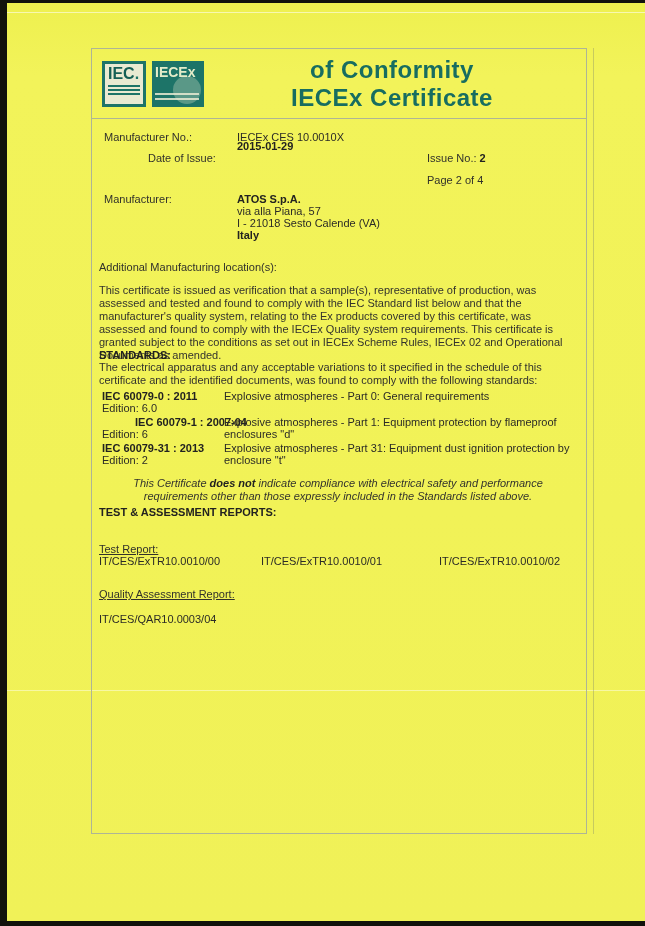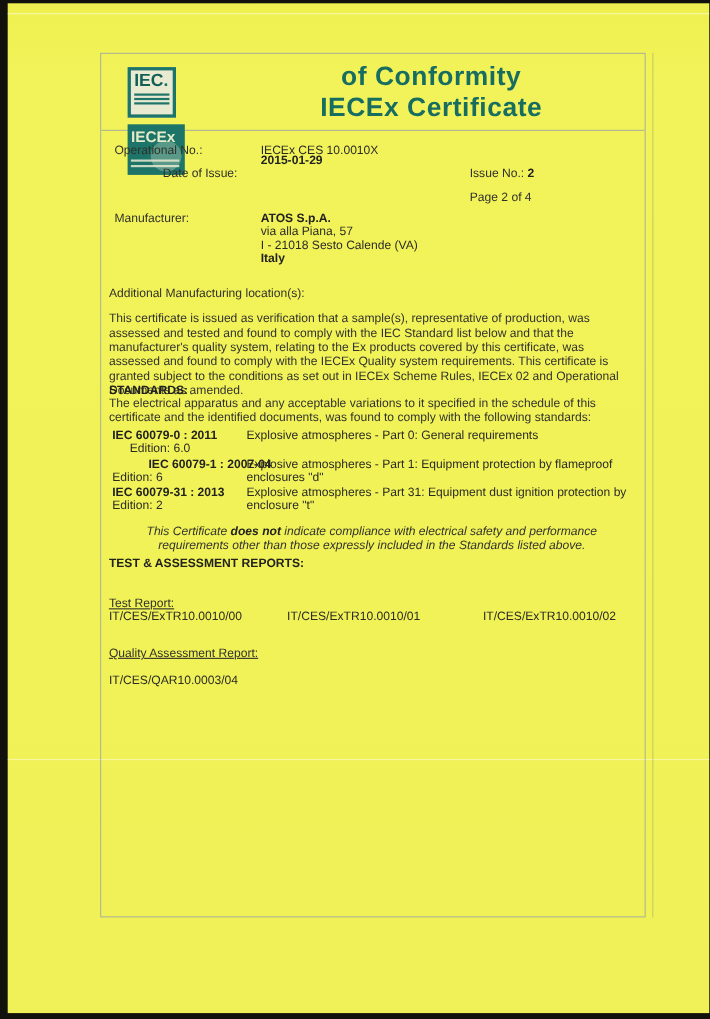--- a/index.html
+++ b/index.html
@@ -19,21 +19,21 @@
   .ghost-v{position:absolute;top:45px;height:786px;width:1px;left:586px;background:rgba(120,130,110,0.35);}
 
   .content-box{
     position:absolute;left:84px;top:45px;width:496px;height:786px;
     border:1px solid #aeb595;box-sizing:border-box;
   }
   .header{
     position:absolute;top:0;left:0;right:0;height:69px;
     border-bottom:1px solid #aeb595;
   }
-  .logos{position:absolute;left:24px;top:12px;display:flex;gap:6px;flex-direction:column;}
+  .logos{position:absolute;left:10px;top:12px;display:flex;gap:6px;}
   .logo-iec{
     box-sizing:border-box;width:44px;height:46px;background:#e9ead2;
     border:3px solid #1d7468;padding:1px 3px 3px 3px;
     display:flex;flex-direction:column;justify-content:flex-start;
   }
   .logo-iec .iec-txt{
     font-weight:bold;color:#145f55;font-size:16px;line-height:18px;letter-spacing:0px;
   }
   .logo-iec .iec-txt .dot{color:#1d7468;}
   .logo-iec .bar{height:2px;background:#1d7468;margin-top:2px;}
@@ -91,21 +91,21 @@
           <div class="lbar b2"></div>
         </div>
       </div>
       <div class="title">
         <div>of Conformity</div>
         <div>IECEx Certificate</div>
       </div>
     </div>
   </div>
 
-  <div class="abs lbl" style="left:97px;top:128px;">Operational No.:</div>
+  <div class="abs lbl" style="left:97px;top:128px;">Manufacturer No.:</div>
   <div class="abs val" style="left:230px;top:128px;">IECEx CES 10.0010X</div>
 
   <div class="abs lbl" style="left:97px;top:149px;padding-left:44px;">Date of Issue:</div>
   <div class="abs val bold" style="left:230px;top:137px;">2015-01-29</div>
   <div class="abs lbl" style="left:420px;top:149px;"><span>Issue No.:</span> <span class="bold">2</span></div>
   <div class="abs lbl" style="left:420px;top:171px;">Page 2 of 4</div>
 
   <div class="abs lbl" style="left:97px;top:190px;">Manufacturer:</div>
   <div class="abs val" style="left:230px;top:190px;line-height:12px;">
     <div class="bold">ATOS S.p.A.</div>
@@ -116,21 +116,21 @@
 
   <div class="abs lbl" style="left:92px;top:258px;">Additional Manufacturing location(s):</div>
 
   <div class="abs para" style="left:92px;top:281px;width:478px;">This certificate is issued as verification that a sample(s), representative of production, was assessed and tested and found to comply with the IEC Standard list below and that the manufacturer's quality system, relating to the Ex products covered by this certificate, was assessed and found to comply with the IECEx Quality system requirements. This certificate is granted subject to the conditions as set out in IECEx Scheme Rules, IECEx 02 and Operational Documents as amended.</div>
 
   <div class="abs lbl bold" style="left:92px;top:346px;">STANDARDS:</div>
   <div class="abs para" style="left:92px;top:358px;width:478px;">The electrical apparatus and any acceptable variations to it specified in the schedule of this certificate and the identified documents, was found to comply with the following standards:</div>
 
   <div class="abs" style="left:95px;top:387px;width:480px;">
     <div class="abs val bold" style="left:0;top:0;">IEC 60079-0 : 2011</div>
-    <div class="abs val" style="left:16px;top:12px;">Edition: 6.0</div>
+    <div class="abs val" style="left:0;top:12px;">Edition: 6.0</div>
     <div class="abs val" style="left:122px;top:0;width:358px;">Explosive atmospheres - Part 0: General requirements</div>
   </div>
   <div class="abs" style="left:95px;top:413px;width:480px;">
     <div class="abs val bold" style="left:0;top:0;padding-left:33px;">IEC 60079-1 : 2007-04</div>
     <div class="abs val" style="left:0;top:12px;">Edition: 6</div>
     <div class="abs val" style="left:122px;top:0;width:358px;">Explosive atmospheres - Part 1: Equipment protection by flameproof enclosures "d"</div>
   </div>
   <div class="abs" style="left:95px;top:439px;width:480px;">
     <div class="abs val bold" style="left:0;top:0;">IEC 60079-31 : 2013</div>
     <div class="abs val" style="left:0;top:12px;">Edition: 2</div>

